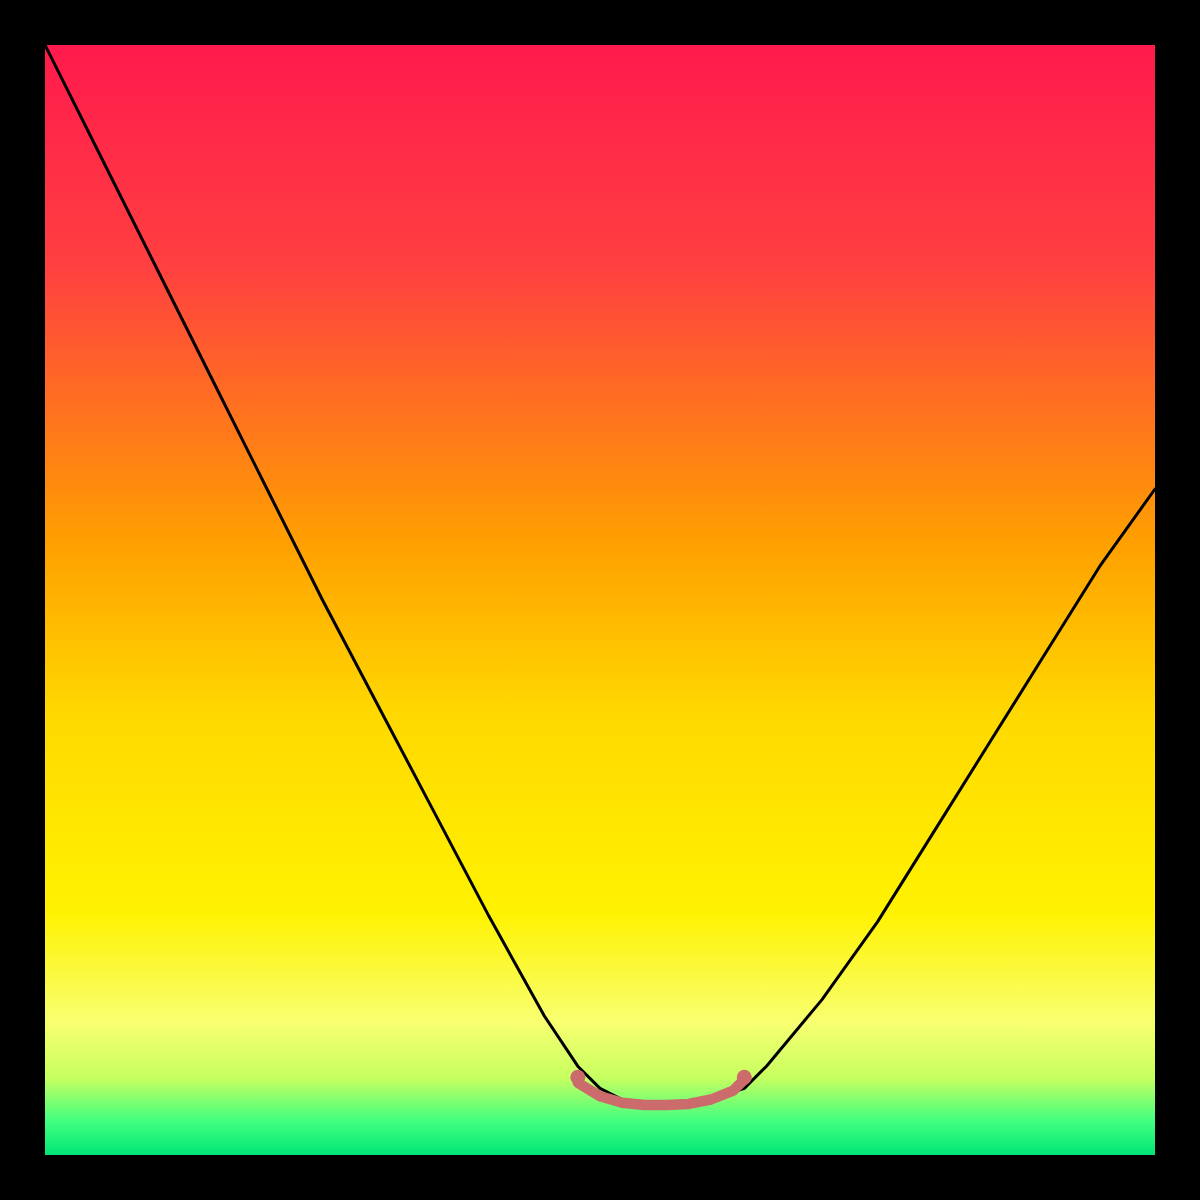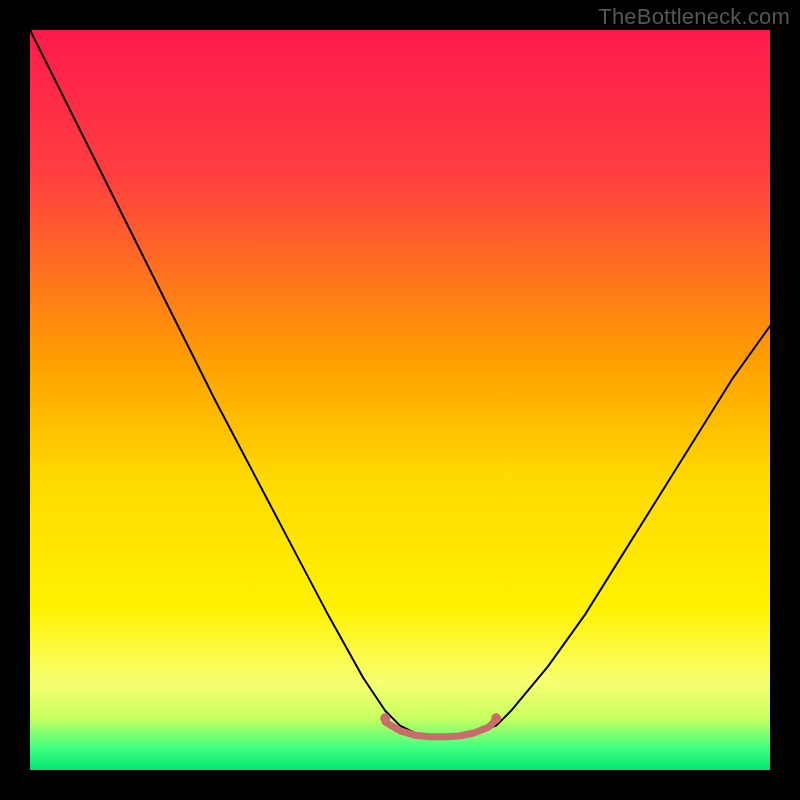--- a/index.html
+++ b/index.html
@@ -58,14 +58,13 @@
       <g id="series-group">
           <path d="M0.00 0.00 L37.00 74.00 L74.00 148.00 L111.00 222.00 L148.00 296.00 L185.00 370.00 L222.00 440.30 L259.00 510.60 L296.00 580.90 L333.00 647.50 L355.20 680.80 L370.00 695.60 L384.80 703.00 L407.00 706.70 L429.20 706.70 L444.00 703.00 L466.20 695.60 L481.00 680.80 L518.00 636.40 L555.00 584.60 L592.00 525.40 L629.00 466.20 L666.00 407.00 L703.00 347.80 L740.00 296.00" fill="none" stroke="#000000" stroke-width="2" stroke-linecap="round" stroke-linejoin="round"></path>
           <path d="M355.20 691.90 L370.00 700.78 L384.80 705.22 L399.60 706.70 L414.40 706.70 L429.20 705.96 L444.00 703.00 L458.80 697.08 L466.20 689.68" fill="none" stroke="#cc6b6b" stroke-width="7" stroke-linecap="round" stroke-linejoin="round"></path>
         </g>
       <g id="marker-group">
           <circle cx="355.20" cy="688.20" r="5" fill="#cc6b6b"></circle>
           <circle cx="466.20" cy="688.20" r="5" fill="#cc6b6b"></circle>
         </g>
     </svg>
   </div>
-  <div class="watermark">TheBottleneck.com</div>
 </div>
 
 </body></html>

